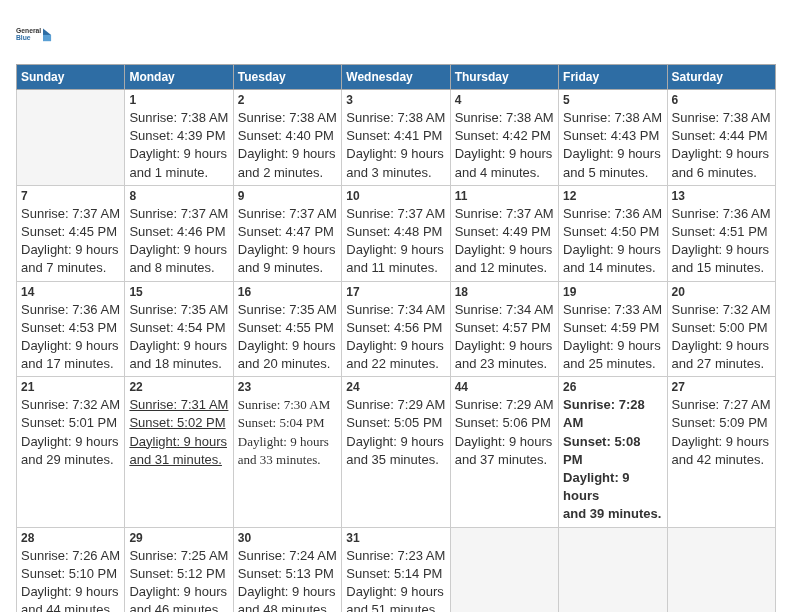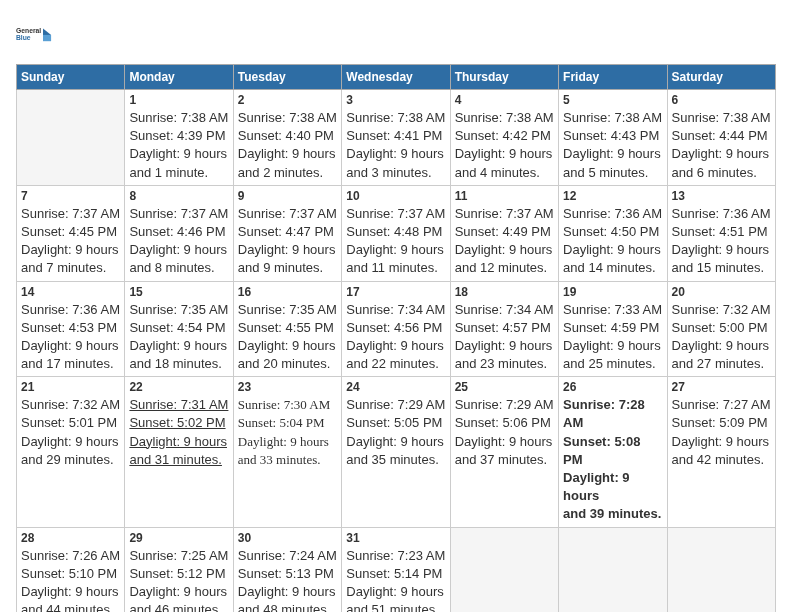--- a/index.html
+++ b/index.html
@@ -281,21 +281,21 @@
 and 33 minutes.</div>
           </td>
           <td>
             <span class="day-num">24</span>
             <div class="day-info" style="white-space: pre-line;">Sunrise: 7:29 AM
 Sunset: 5:05 PM
 Daylight: 9 hours
 and 35 minutes.</div>
           </td>
           <td>
-            <span class="day-num">25</span>
+            <span class="day-num">44</span>
             <div class="day-info" style="white-space: pre-line;">Sunrise: 7:29 AM
 Sunset: 5:06 PM
 Daylight: 9 hours
 and 37 minutes.</div>
           </td>
           <td>
             <span class="day-num">26</span>
             <div class="day-info" style="white-space: pre-line; font-weight: bold;">Sunrise: 7:28 AM
 Sunset: 5:08 PM
 Daylight: 9 hours

